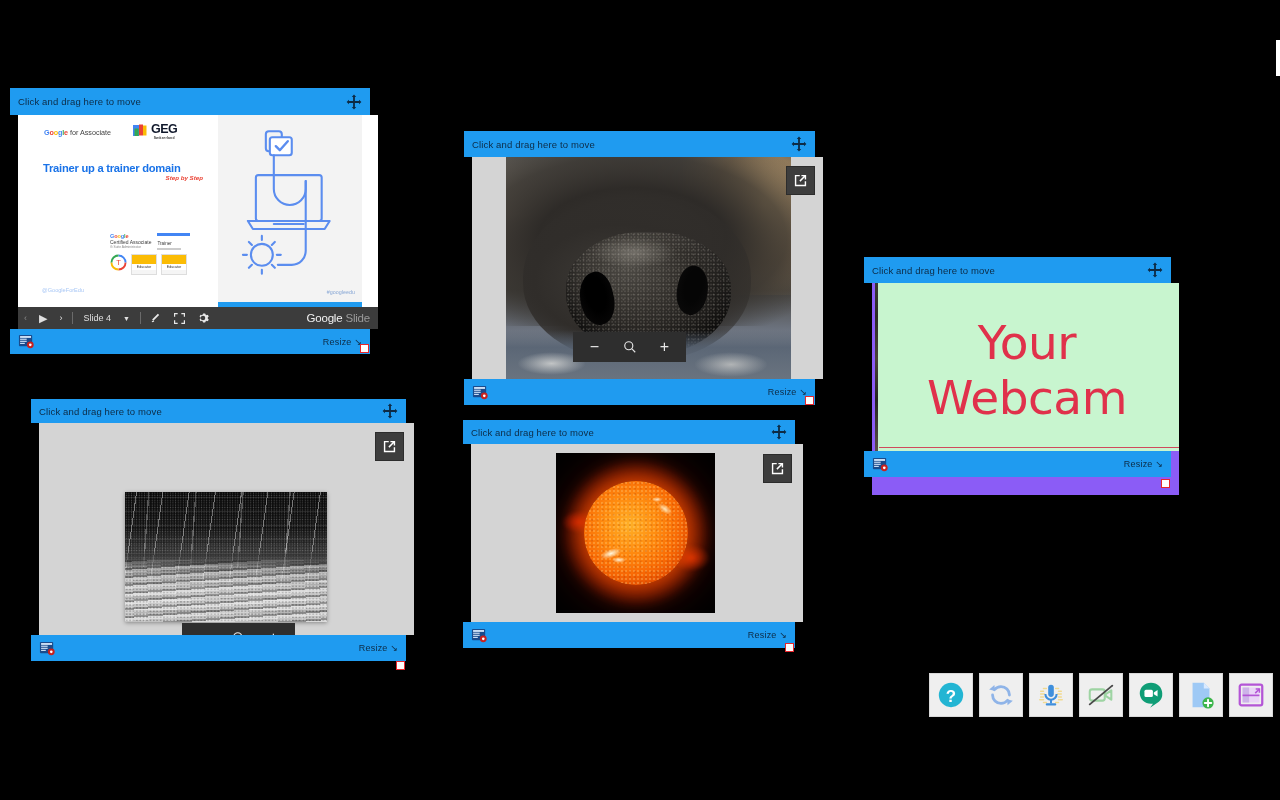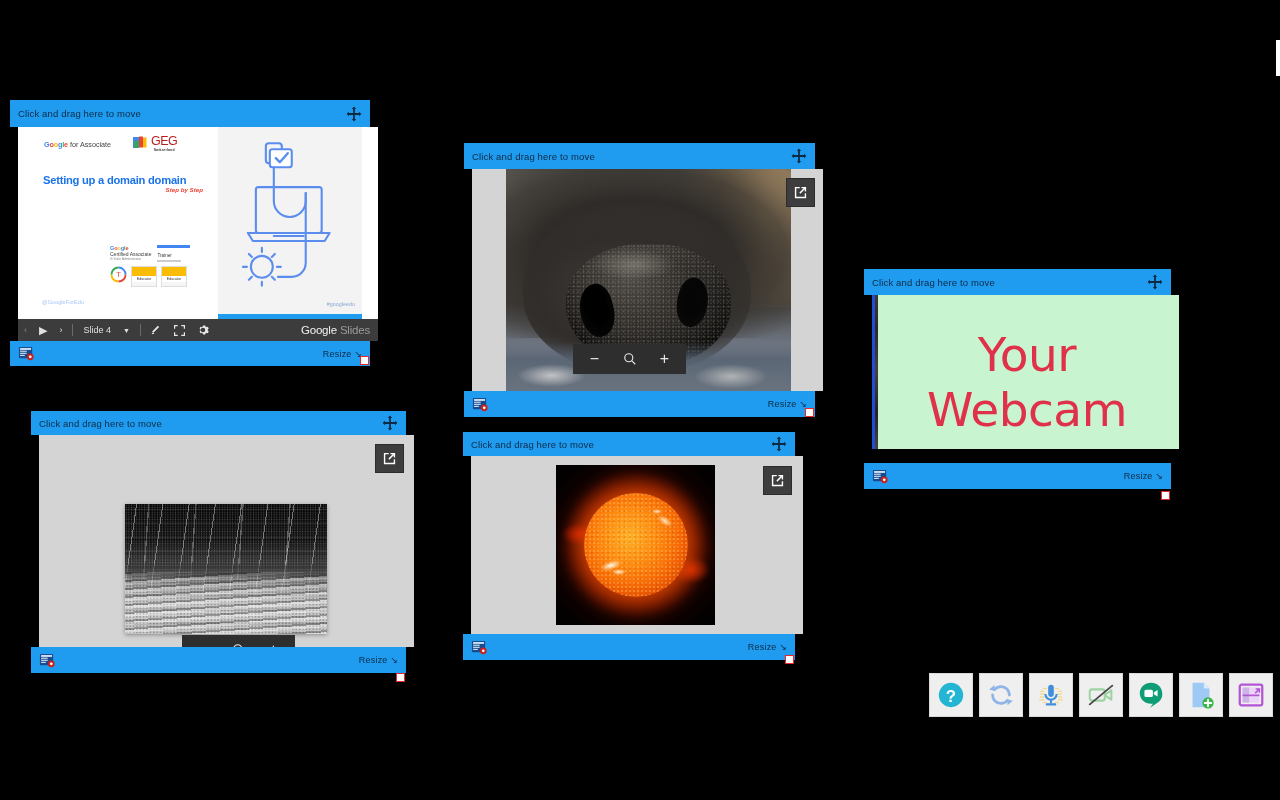--- a/index.html
+++ b/index.html
@@ -5,21 +5,21 @@
   * { box-sizing: border-box; margin: 0; padding: 0; }
   html, body {
     width: 1280px; height: 800px;
     background: #000;
     font-family: "Liberation Sans", sans-serif;
     overflow: hidden;
   }
   #stage { position: relative; width: 1280px; height: 800px; background: #000; }
 
   
-  .panel { position: absolute; background: #000; margin-top: 12px; }
+  .panel { position: absolute; background: #000; }
   .titlebar {
     position: absolute; left: 0; top: 0; width: 100%;
     background: #1f9bf0; display: flex; align-items: center;
     justify-content: space-between; padding: 0 8px;
   }
   .titlebar .tb-label {
     font-size: 9.5px; color: #0d2b45; letter-spacing: .15px;
     white-space: nowrap;
   }
   .move-handle { width: 16px; height: 16px; position: relative; }
@@ -59,21 +59,21 @@
   #slides-panel .slide-canvas { position:absolute; background:#fff; }
   .slide-left { position:absolute; left:0; top:0; width:56.5%; height:100%; background:#fff; }
   .slide-right { position:absolute; right:0; top:0; width:43.5%; height:100%; background:#f3f3f3; }
   .slide-bluebar { position:absolute; left:56.5%; bottom:0; right:0; height:5px; background:#1f9bf0; }
   .g-logo { font-size: 7.2px; font-weight: 700; letter-spacing: -.15px; }
   .g-b { color:#4285F4 } .g-r { color:#EA4335 } .g-y { color:#FBBC05 } .g-g { color:#34A853 }
   .slide-title {
     color:#1a73e8; font-weight:700; font-size:11.2px; letter-spacing:-.25px;
   }
   .slide-sub { color:#ea4335; font-weight:700; font-style:italic; font-size:6.2px; text-align:right; }
-  .geg-text { font-weight:400; font-size:12.5px; color:#b91c1c; letter-spacing:-.5px; line-height:1;}
+  .geg-text { font-weight:700; font-size:12.5px; color:#0f172a; letter-spacing:-.5px; line-height:1;}
   .geg-sub { font-size:3.4px; color:#333; font-weight:700; text-align:center; letter-spacing:.2px;}
   .handle-text { color:#a8c7f5; font-size:5.6px; }
   .hash-text { color:#8aa9d6; font-size:5.4px; }
   .slides-toolbar {
     position:absolute; left:0; width:100%; height:22px; background:#3c3c3c;
     display:flex; align-items:center; color:#e0e0e0; font-size:9px; gap:0;
   }
   .stb-btn { display:flex; align-items:center; justify-content:center; height:100%; padding:0 6px; cursor:pointer;}
   .stb-sep { width:1px; height:12px; background:#6a6a6a; margin:0 4px; }
   .stb-brand { margin-left:auto; padding-right:8px; font-size:11.5px; letter-spacing:-.2px; }
@@ -132,21 +132,21 @@
               <path fill="#FBBC05" d="M11 2.5h3.5v10H11z"></path>
                 <path fill="#34A853" d="M2.5 5.5h4.2v7.5H2.5z"></path>
             </svg>
             <div>
               <div class="geg-text">GEG</div>
               <div class="geg-sub">Switzerland</div>
             </div>
           </div>
 
           <div style="position:absolute;left:11px;top:47px;width:160px;">
-            <div class="slide-title">Setting up a domain domain</div>
+            <div class="slide-title">Trainer up a trainer domain</div>
             <div class="slide-sub">Step by Step</div>
           </div>
 
           <div style="position:absolute;left:78px;top:118px;width:90px;">
             <div style="display:flex;gap:6px;align-items:flex-start;">
               <div>
                 <div class="g-logo" style="font-size:5.6px;">
                   <span class="g-b">G</span><span class="g-r">o</span><span class="g-y">o</span><span class="g-b">g</span><span class="g-g">l</span><span class="g-r">e</span></div>
                 <div style="font-size:5px;color:#3c3c3c;">Certified Associate</div>
                 <div style="font-size:3.3px;color:#8a8a8a;">G Suite Administrator</div>
@@ -224,21 +224,21 @@
               </g>
             </svg>
         </span>
         <span class="stb-btn">
           <svg width="12" height="12" viewBox="0 0 16 16">
               <path fill="#e8e8e8" d="M8 5a3 3 0 1 0 0 6 3 3 0 0 0 0-6zm6.4 3.9l1.3 1-1.3 2.3-1.6-.5a6.2 6.2 0 0 1-1.5.9L10.9 14H8.2l-.4-1.4a6.2 6.2 0 0 1-1.5-.9l-1.6.5L3.4 9.9l1.3-1a6 6 0 0 1 0-1.8l-1.3-1 1.3-2.3 1.6.5a6.2 6.2 0 0 1 1.5-.9L8.2 2h2.7l.4 1.4c.5.2 1 .5 1.5.9l1.6-.5 1.3 2.3-1.3 1a6 6 0 0 1 0 1.8z"></path>
             </svg>
         </span>
         <span class="stb-brand">
           <span class="b1">Google</span>
-          <span class="b2">Slides</span>
+          <span class="b2">Slide</span>
         </span>
       </div>
     </div>
 
     <div class="footerbar" style="top:241px; height:25px;">
       <span class="doc-badge-icon">
         <svg width="17" height="17" viewBox="0 0 18 18">
             <rect x="1" y="2" width="14" height="12" rx="1" fill="#1a4b8c"></rect>
             <rect x="2.2" y="3.2" width="11.6" height="2" fill="#cfe2f7"></rect>
             <rect x="2.2" y="6" width="7" height="1.2" fill="#cfe2f7"></rect>
@@ -493,21 +493,21 @@
   <div class="panel" id="webcam-panel" style="left:864px; top:257px; width:307px; height:232px;">
     <div class="titlebar" style="height:26px;">
       <span class="tb-label">Click and drag here to move</span>
       <span class="move-handle">
         <svg width="16" height="16" viewBox="0 0 16 16">
             <path fill="#0d2b45" d="M8 0.6L10.2 3H8.9v4.1H13V5.8L15.4 8 13 10.2V8.9H8.9V13h1.3L8 15.4 5.8 13h1.3V8.9H3v1.3L0.6 8 3 5.8v1.3h4.1V3H5.8z"></path>
           </svg>
       </span>
     </div>
 
-    <div class="body-area" style="top:26px; width:100%; height:154px; background:#1d4ed8;">
+    <div class="body-area" style="top:26px; width:100%; height:212px; background:#8b5cf6;">
       <div class="webcam-surface" style="left:3px; top:0; right:0; width:304px; height:168px;">
         <div class="webcam-strip"></div>
         <div class="webcam-text" style="top:32px;">Your Webcam</div>
         <div class="webcam-redline"></div>
       </div>
     </div>
 
     <div class="footerbar" style="top:194px; height:26px;">
       <span class="doc-badge-icon">
         <svg width="17" height="17" viewBox="0 0 18 18">

